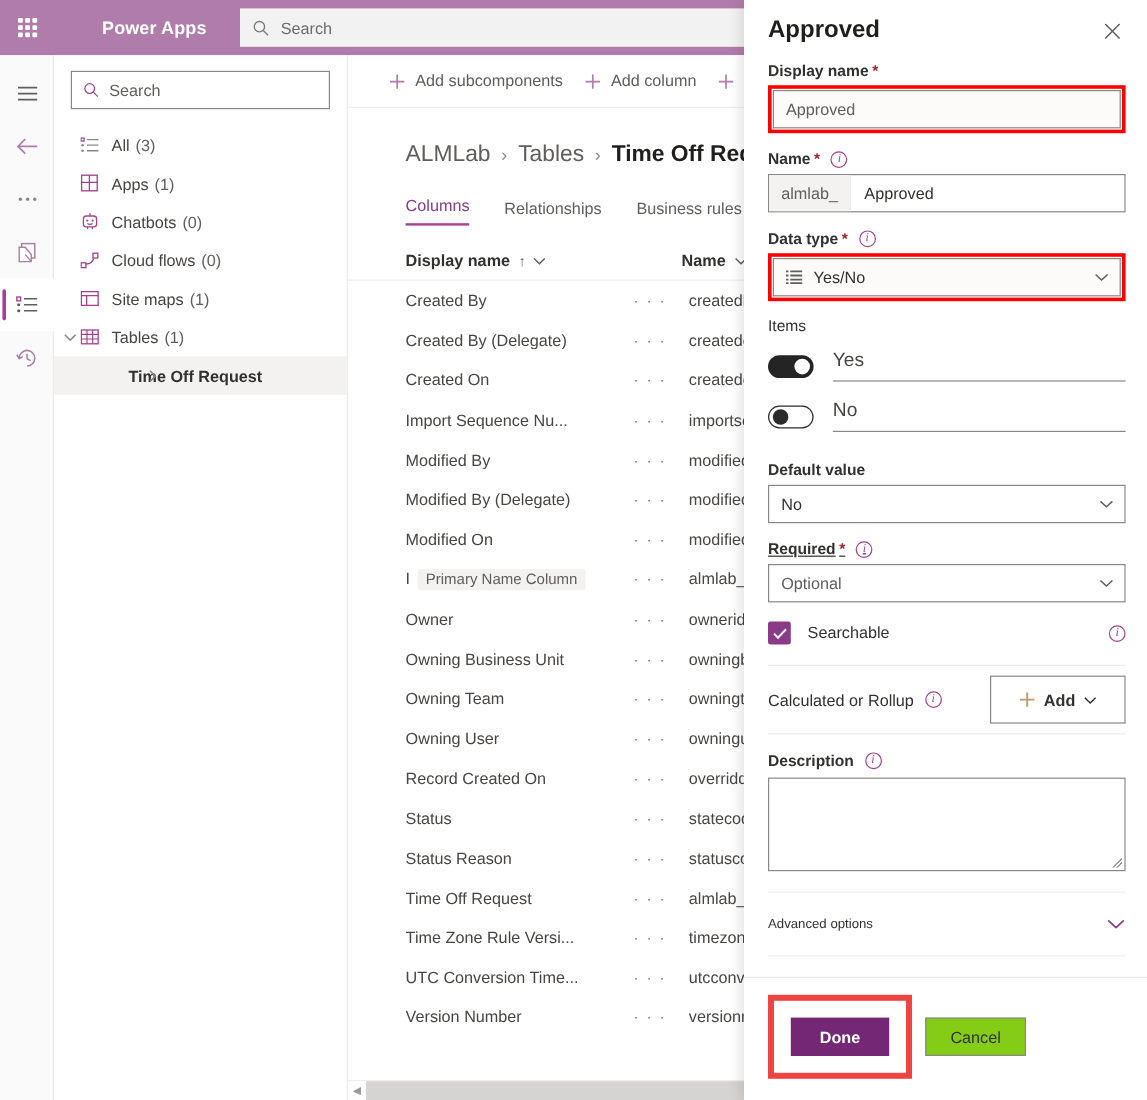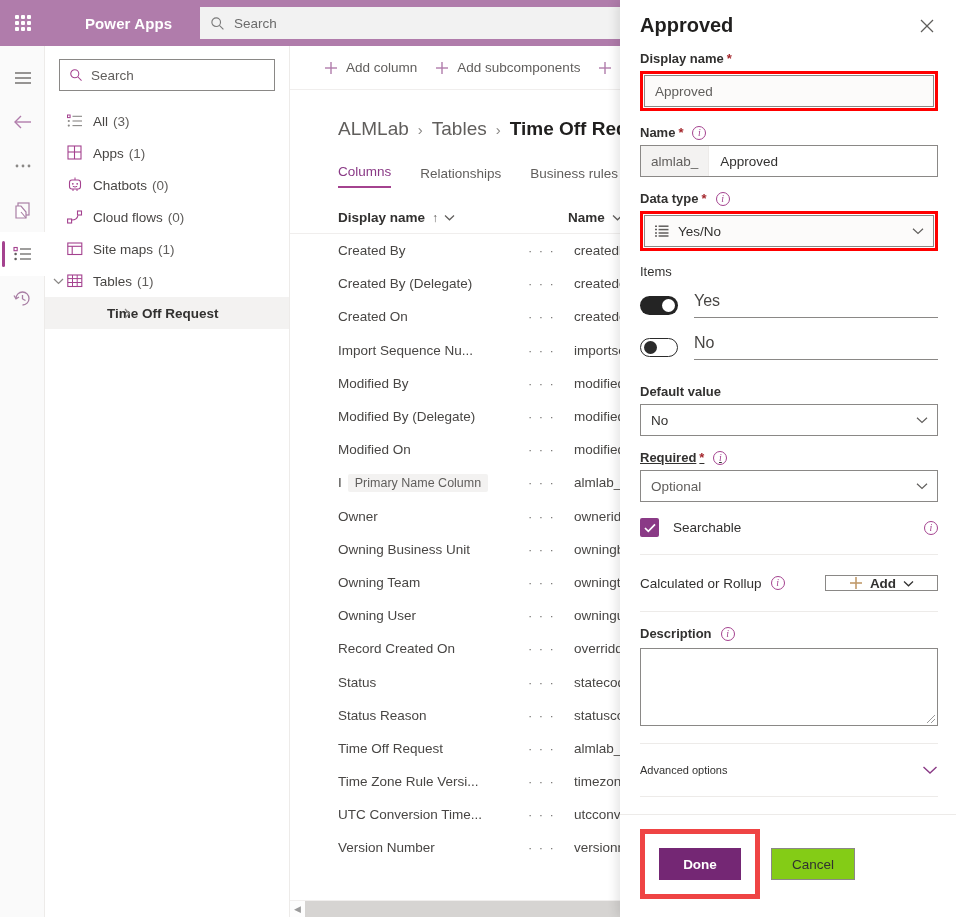--- a/index.html
+++ b/index.html
@@ -221,21 +221,21 @@
     width: 19px; height: 19px; background: #8a3a86; border-radius: 2px;
     display: flex; align-items: center; justify-content: center;
     cursor: pointer; flex: none;
   }
   .chklab { font-size: 13.5px; color: #323130; margin-left: 14px; flex: 1; }
 
   .hr { border-top: 1px solid #edebe9; margin: 17px 0 0 0; }
   .calcrow { display: flex; align-items: center; justify-content: space-between; height: 56px; }
   .calclab { font-size: 13.5px; color: #323130; display: flex; align-items: center; }
   .addbtn {
-    min-width: 113px; height: 16px; border: 1px solid #8a8886; background: #ffffff;
+    min-width: 113px; height: 40px; border: 1px solid #8a8886; background: #ffffff;
     display: flex; align-items: center; justify-content: center; gap: 7px;
     font-size: 13.5px; font-weight: bold; color: #323130; cursor: pointer;
   }
   .desclab { font-size: 13px; font-weight: bold; color: #323130; display:flex; align-items:center; margin: 14px 0 7px 0; }
   .descbox {
     height: 78px; border: 1px solid #8a8886; background: #ffffff;
     position: relative; cursor: text;
   }
   .descbox::after {
     content: ""; position: absolute; right: 2px; bottom: 2px;
@@ -455,30 +455,30 @@
   <div class="main">
 
     <div class="cmdbar">
       <div class="cmd">
         <span class="plus">
           <svg width="14" height="14" viewBox="0 0 14 14">
             <line x1="7" y1="1" x2="7" y2="13" stroke="#b07cab" stroke-width="1.4"></line>
             <line x1="1" y1="7" x2="13" y2="7" stroke="#b07cab" stroke-width="1.4"></line>
           </svg>
         </span>
-        <span>Add column</span>
+        <span>Add subcomponents</span>
       </div>
       <div class="cmd">
         <span class="plus">
           <svg width="14" height="14" viewBox="0 0 14 14">
             <line x1="7" y1="1" x2="7" y2="13" stroke="#b07cab" stroke-width="1.4"></line>
             <line x1="1" y1="7" x2="13" y2="7" stroke="#b07cab" stroke-width="1.4"></line>
           </svg>
         </span>
-        <span>Add subcomponents</span>
+        <span>Add column</span>
       </div>
       <div class="cmd">
         <span class="plus">
           <svg width="14" height="14" viewBox="0 0 14 14">
             <line x1="7" y1="1" x2="7" y2="13" stroke="#b07cab" stroke-width="1.4"></line>
             <line x1="1" y1="7" x2="13" y2="7" stroke="#b07cab" stroke-width="1.4"></line>
           </svg>
         </span>
       </div>
     </div>

